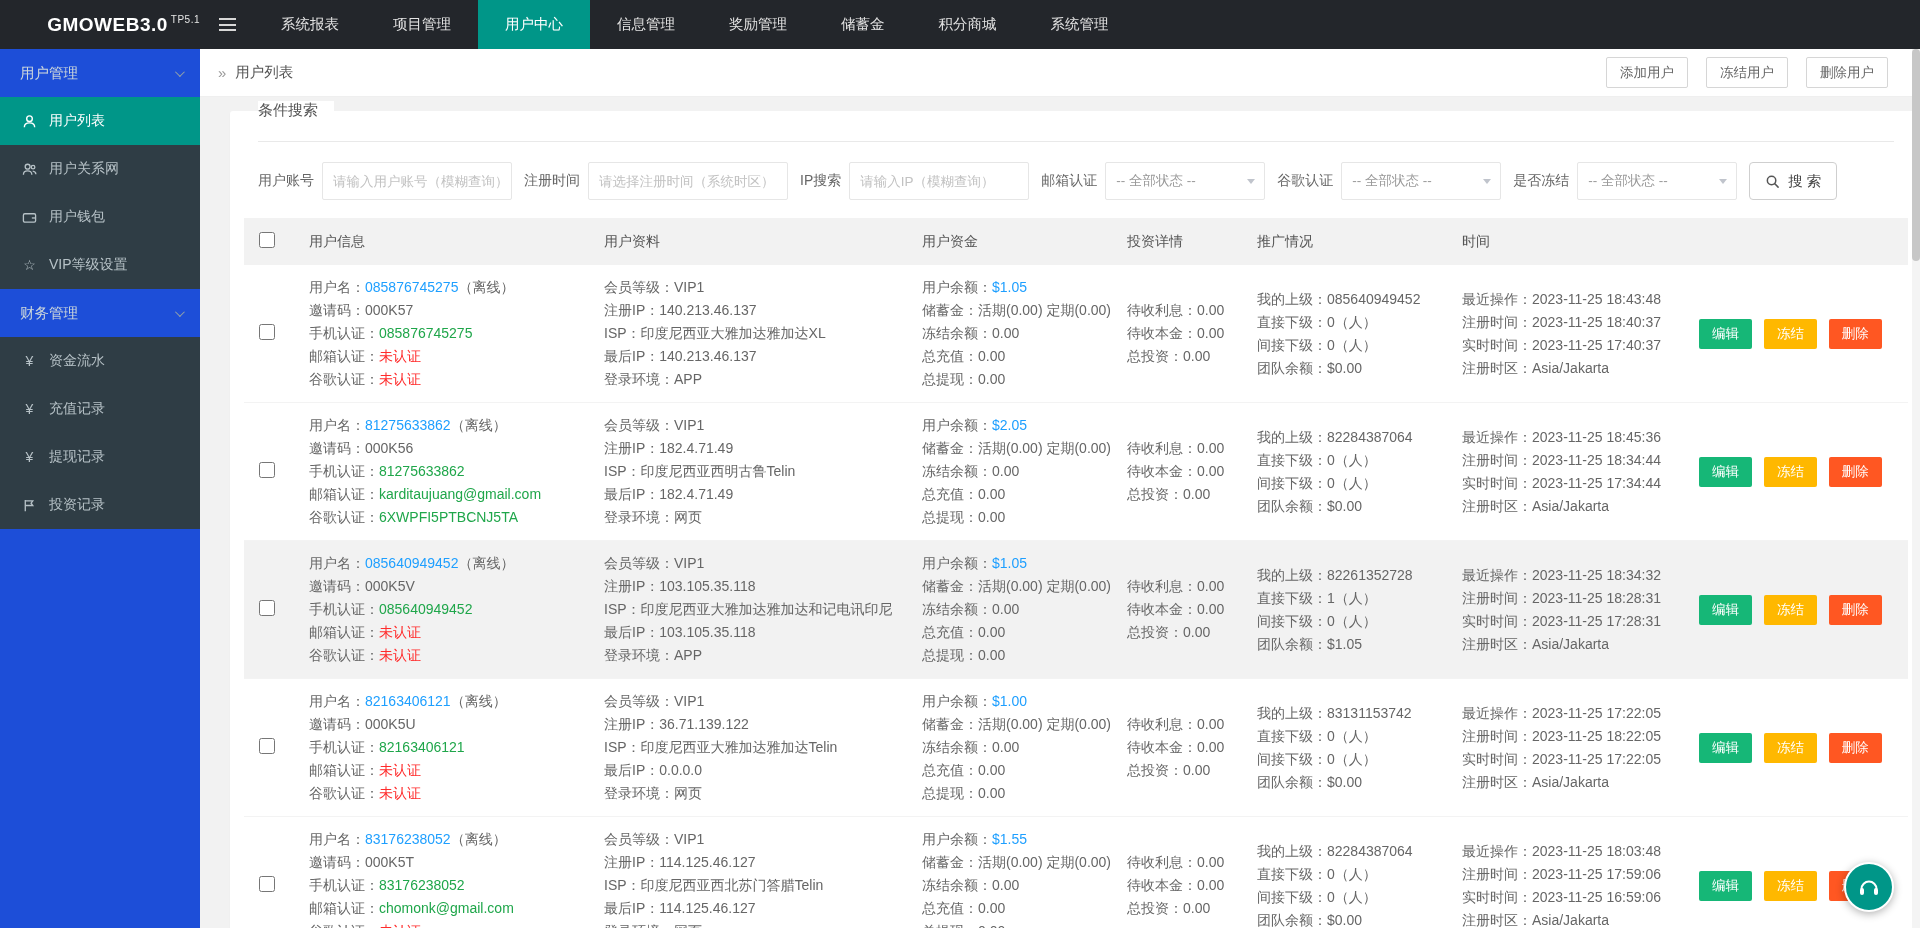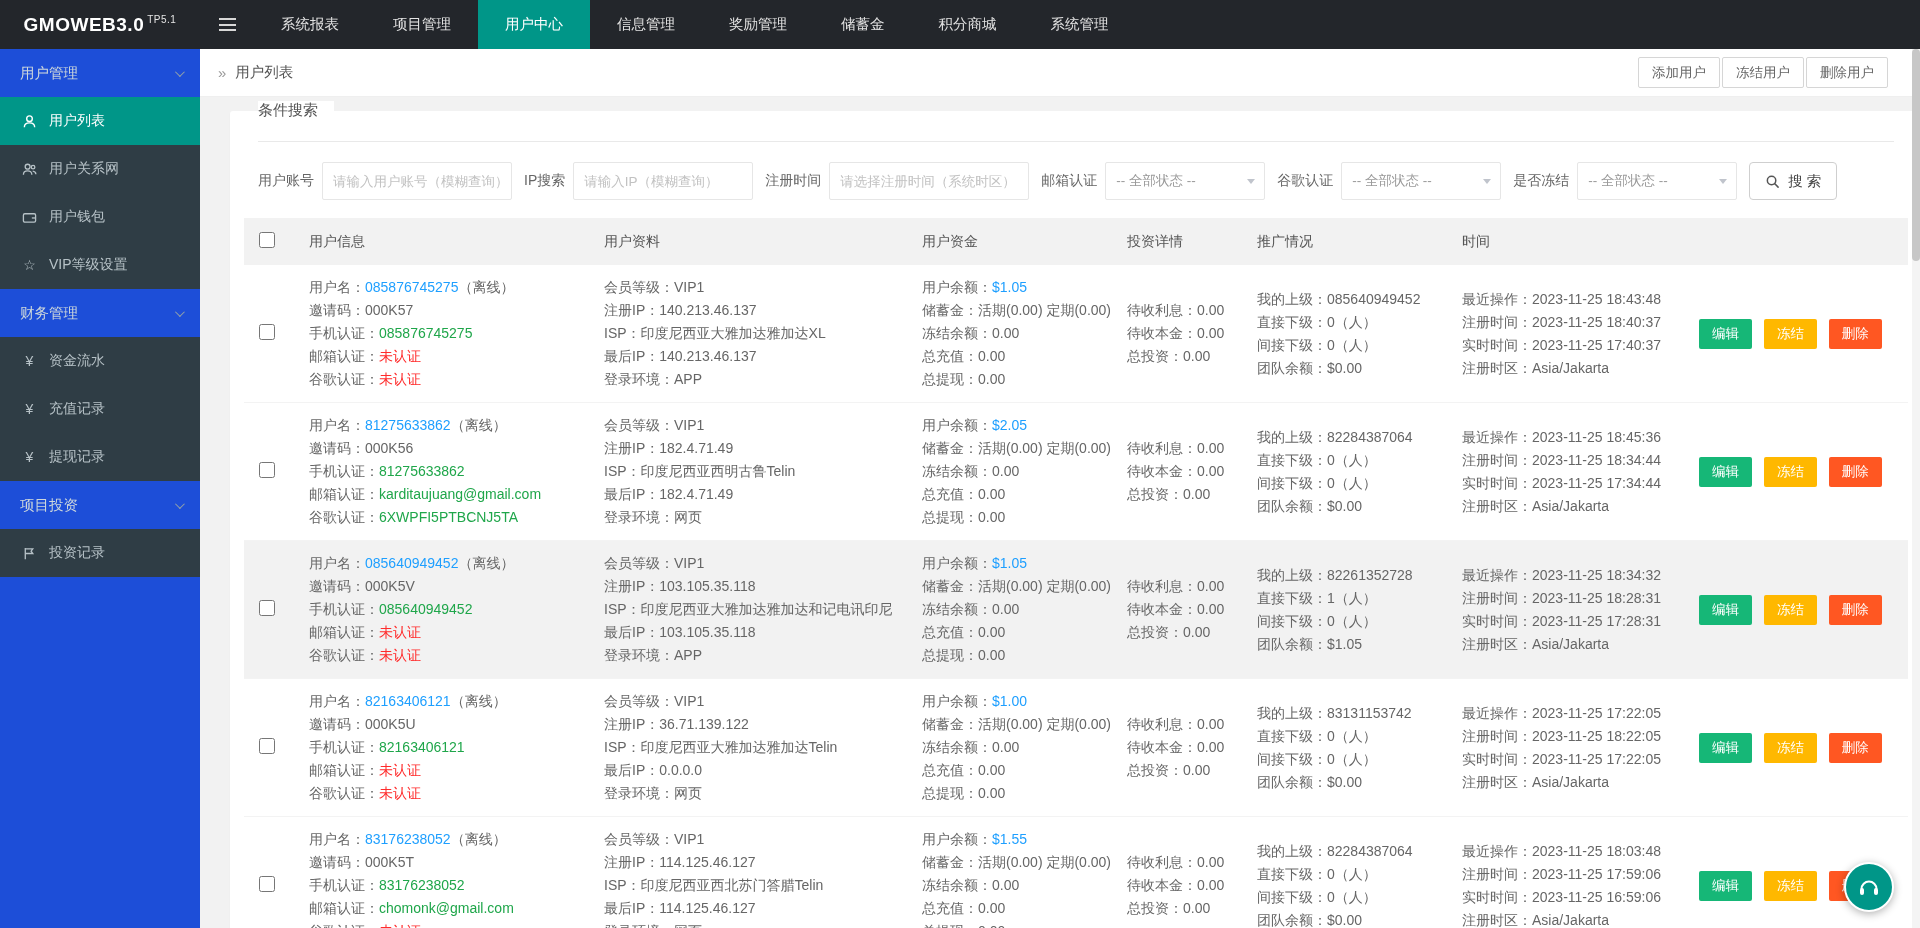--- a/index.html
+++ b/index.html
@@ -2,21 +2,21 @@
 <html><head>
 <meta charset="utf-8">
 <style>
   * { margin:0; padding:0; box-sizing:border-box; }
   html,body { width:1920px; height:928px; overflow:hidden; background:#f2f2f2;
     font-family:"Liberation Sans","DejaVu Sans",sans-serif; font-size:14px; color:#666; }
 
   
   .topbar { position:fixed; top:0; left:0; width:1920px; height:49px; background:#23262b;
     display:flex; align-items:stretch; z-index:50; }
-  .logo { width:200px; display:flex; align-items:center; justify-content:center; color:#fff;
+  .logo { width:200px; display:flex; align-items:center; justify-content:flex-end; color:#fff;
     font-weight:bold; font-size:19px; letter-spacing:.5px; }
   .logo sup { font-size:10px; font-weight:normal; margin-left:3px; transform:translateY(-5px); color:#e5e5e5; }
   .hamburger { width:54px; display:flex; flex-direction:column; align-items:center; justify-content:center; gap:3.5px; cursor:pointer; }
   .hbar { width:17px; height:2px; background:#d8d8d8; }
   .nav { display:flex; }
   .nav-item { padding:0 27px; line-height:49px; color:#e3e3e3; font-size:14.5px; cursor:pointer; white-space:nowrap; }
   .nav-item.active { background:#009688; color:#fff; }
   .topbar-right { margin-left:auto; display:flex; align-items:center; }
   .icon-btn { width:54px; height:49px; display:flex; align-items:center; justify-content:center; cursor:pointer; }
   .admin { display:flex; align-items:center; gap:7px; color:#ededed; padding:0 24px 0 10px; cursor:pointer; font-size:14.5px; }
@@ -32,21 +32,21 @@
     background:#2f3d45; color:#b7c2c7; font-size:14px; cursor:pointer; }
   .side-sub.active { background:#009688; color:#fff; }
   .sicon { width:17px; display:flex; align-items:center; justify-content:center; font-size:14px; }
   .sicon svg { display:block; }
 
   
   .crumb-bar { position:fixed; top:49px; left:200px; width:1720px; height:48px; background:#fff;
     border-bottom:1px solid #efefef; display:flex; align-items:center; padding:0 18px; z-index:30; }
   .crumb-arrow { color:#9a9a9a; font-size:15px; margin-right:9px; }
   .crumb-title { color:#555; font-size:14.5px; }
-  .crumb-actions { margin-left:auto; display:flex; gap:2px; padding-right:14px; }
+  .crumb-actions { margin-left:auto; display:flex; gap:18px; padding-right:14px; }
   .btn-plain { height:31px; padding:0 13px; background:#fff; border:1px solid #d6d6d6; border-radius:2px;
     color:#666; font-size:13.5px; cursor:pointer; }
 
   
   .main { position:absolute; top:97px; left:216px; width:1720px; height:831px; padding:14px 14px 0; overflow:hidden; }
   .card { background:#fff; border-radius:3px; height:1100px; box-shadow:0 1px 2px rgba(0,0,0,.04); }
 
   .field-block { margin:0 28px; padding-top:30px; position:relative; }
   .field-rule { border-top:1px solid #e9e9e9; position:relative; }
   .field-legend { position:absolute; top:-10px; left:0; background:#fff; padding-right:16px; color:#555; font-size:15px; }
@@ -167,24 +167,20 @@
     <span>资金流水</span>
   </div>
   <div class="side-sub">
     <span class="sicon">¥</span>
     <span>充值记录</span>
   </div>
   <div class="side-sub">
     <span class="sicon">¥</span>
     <span>提现记录</span>
   </div>
-  <div class="side-group">
-    <span>项目投资</span>
-    <span class="chev"></span>
-  </div>
   <div class="side-sub">
     <span class="sicon">
       <svg width="15" height="15" viewBox="0 0 16 16" fill="none" stroke="currentColor" stroke-width="1.4">
         <path d="M3.5 2v12"></path>
           <path d="M3.5 3h8l-1.8 2.5L11.5 8h-8"></path>
       </svg>
     </span>
     <span>投资记录</span>
   </div>
 </aside>
@@ -206,26 +202,26 @@
       <div class="field-rule"></div>
       <span class="field-legend">条件搜索</span>
     </div>
 
     <div class="search-row">
       <div class="sgroup">
         <span class="slabel">用户账号</span>
         <input class="sinput w1" placeholder="请输入用户账号（模糊查询）" style="">
       </div>
       <div class="sgroup">
+        <span class="slabel">注册时间</span>
+        <input class="sinput w3" placeholder="请选择注册时间（系统时区）" style="">
+      </div>
+      <div class="sgroup">
         <span class="slabel">IP搜索</span>
         <input class="sinput w2" placeholder="请输入IP（模糊查询）" style="">
-      </div>
-      <div class="sgroup">
-        <span class="slabel">注册时间</span>
-        <input class="sinput w3" placeholder="请选择注册时间（系统时区）" style="">
       </div>
       <div class="sgroup">
         <span class="slabel">邮箱认证</span>
         <div class="sselect">
           <span>-- 全部状态 --</span>
           <span class="sel-caret"></span>
         </div>
       </div>
       <div class="sgroup">
         <span class="slabel">谷歌认证</span>

